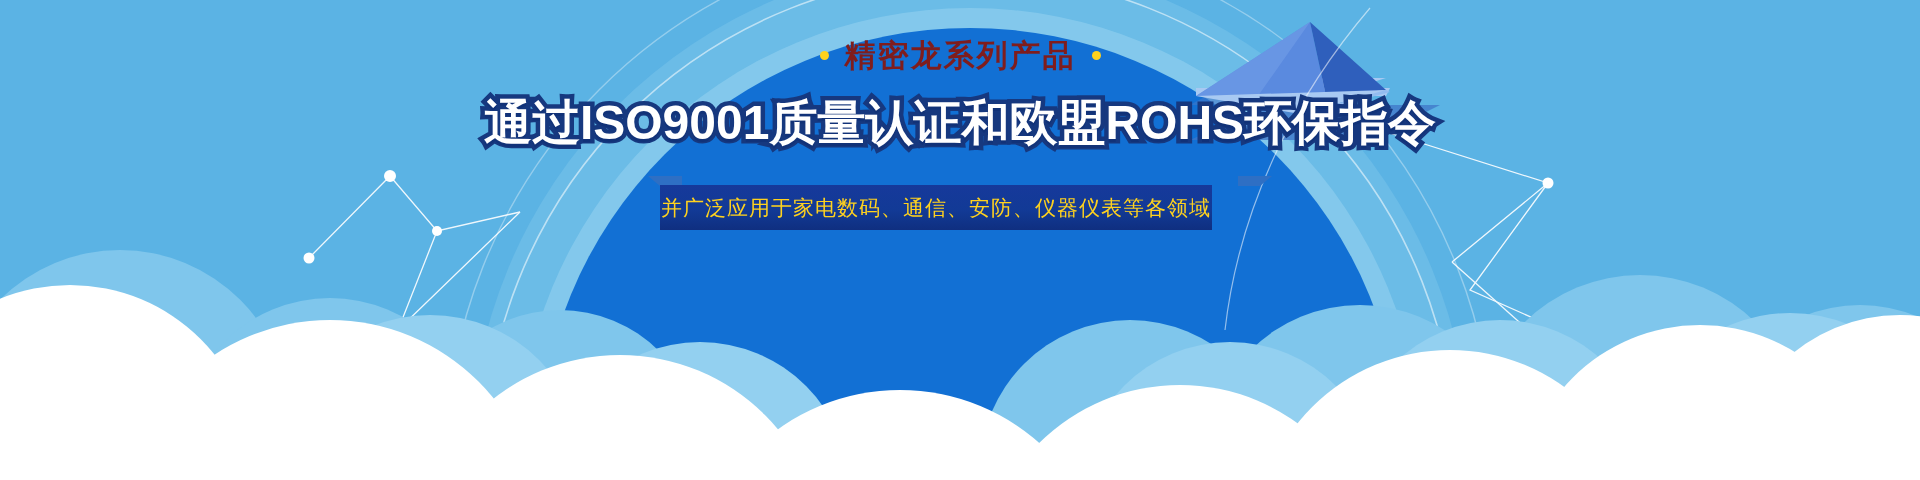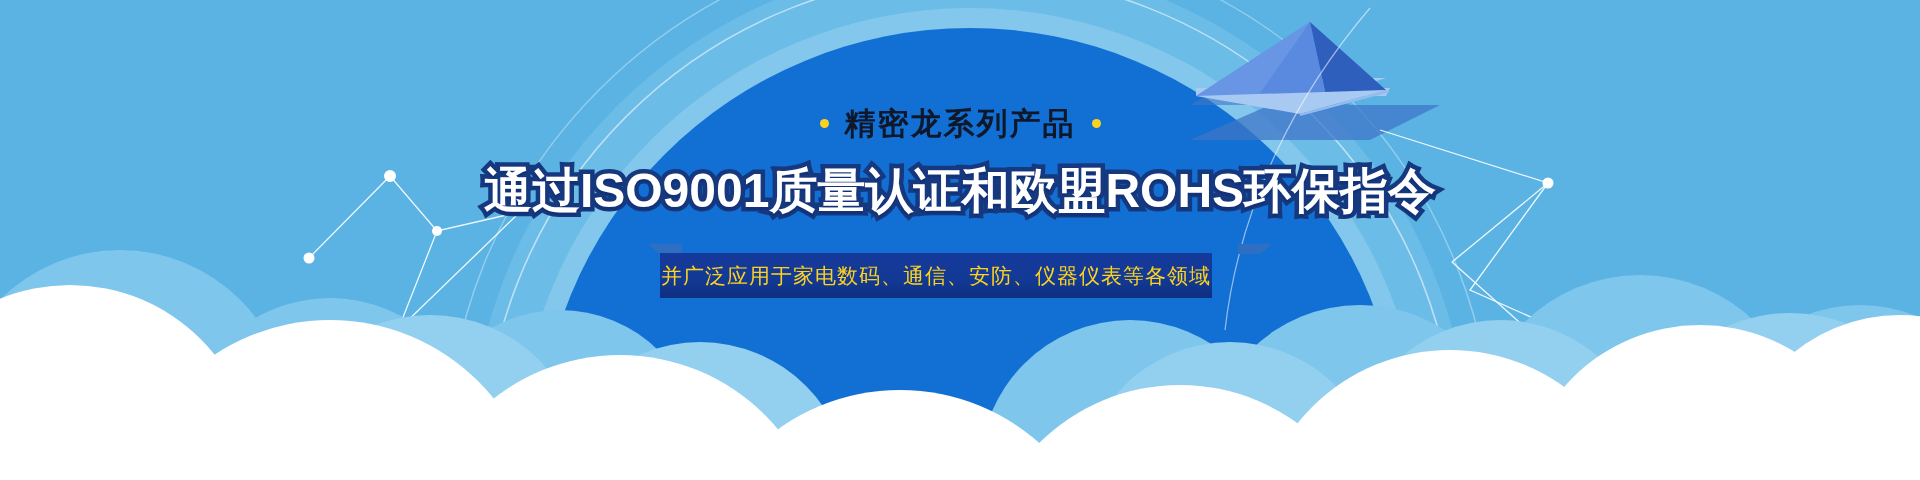--- a/index.html
+++ b/index.html
@@ -37,22 +37,22 @@
     height: 480px;
     display: flex;
     flex-direction: column;
     align-items: center;
     z-index: 40;
     pointer-events: none;
   }
   .content > * { pointer-events: auto; }
 
   .eyebrow {
-    margin-top: 108px;
-    color: #0f172a;
+    margin-top: 40px;
+    color: #7f1d1d;
     font-size: 31px;
     font-weight: bold;
     letter-spacing: 2px;
     line-height: 1;
     white-space: nowrap;
     display: flex;
     align-items: center;
     gap: 16px;
     justify-content: space-between;
   }

